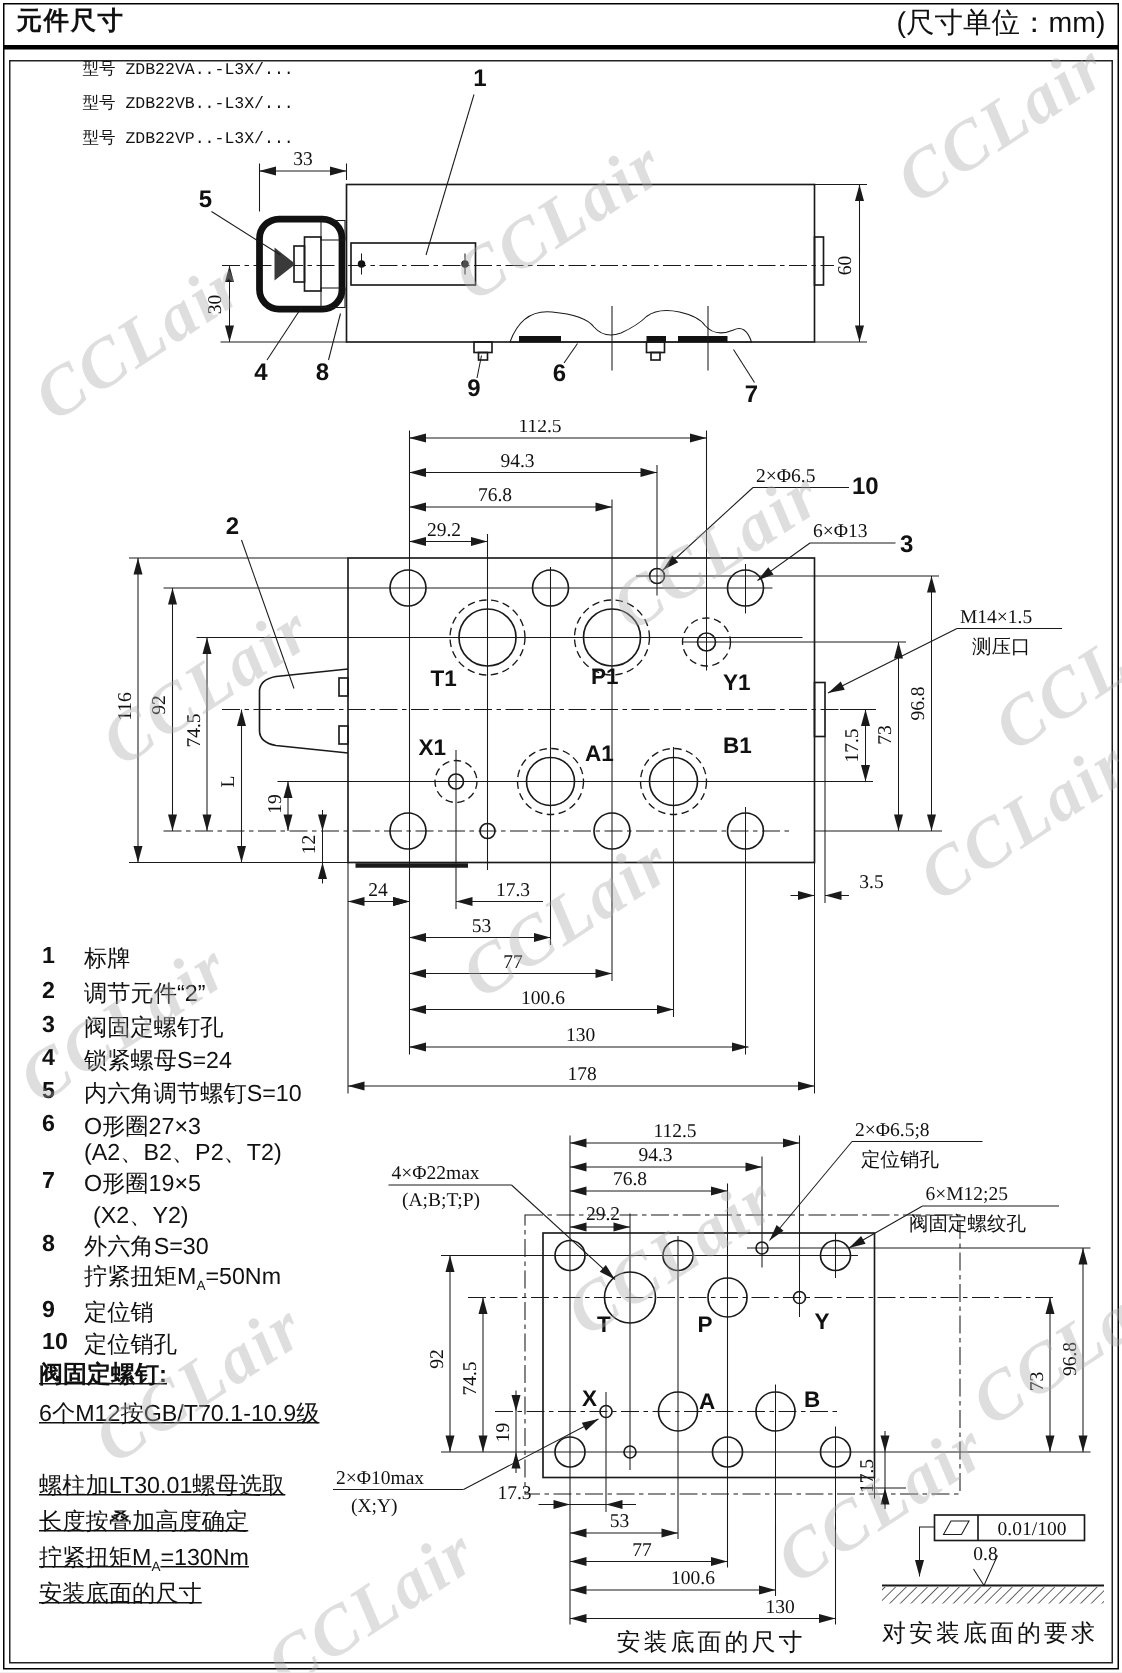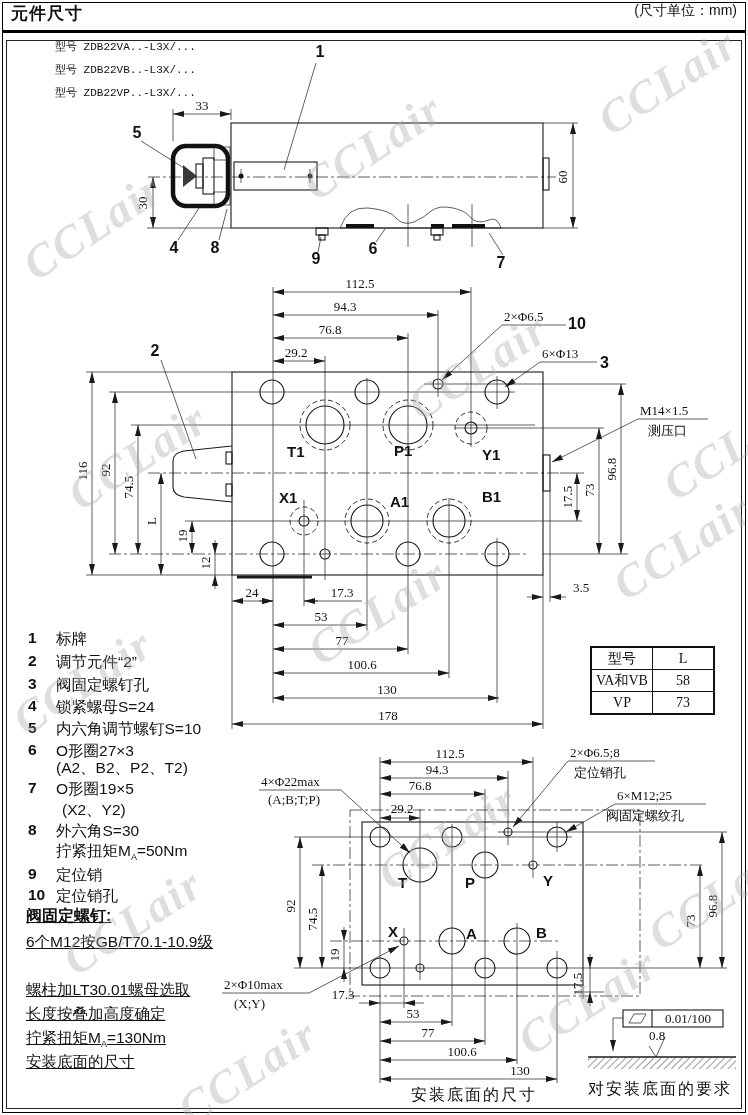--- a/index.html
+++ b/index.html
@@ -3,21 +3,21 @@
 <meta charset="utf-8">
 <style>
   html,body{margin:0;padding:0;background:#e8e8e8;}
   .page{position:relative;width:748px;height:1115px;background:#ffffff;overflow:hidden;
         font-family:"Liberation Sans","DejaVu Sans",sans-serif;color:#111;}
   .outer-border{position:absolute;left:2px;top:2px;width:742px;height:1109px;border:1.5px solid #000;}
   .content-border{position:absolute;left:6px;top:40px;width:734px;height:1067px;border:1px solid #222;}
   .header{position:absolute;left:2px;top:2px;width:744px;height:31px;border-bottom:3px solid #000;
           display:flex;justify-content:space-between;box-sizing:border-box;padding:0 9px;gap:39px;}
   .header .ttl{font-size:17px;font-weight:bold;letter-spacing:1px;}
-  .header .unit{font-size:14px;}
+  .header .unit{font-size:19px;}
   .models{position:absolute;left:55px;top:36px;line-height:23px;font-size:11px;
           font-family:"Liberation Mono","DejaVu Sans Mono",monospace;}
   .wm{position:absolute;font:italic bold 46px "Liberation Serif","DejaVu Serif",serif;
       color:#ababab;opacity:.38;transform:rotate(-33deg);letter-spacing:2px;z-index:6;pointer-events:none;}
   svg{position:absolute;z-index:2;}
   .s1{stroke:#1a1a1a;stroke-width:1.1;fill:none;}
   .s2{stroke:#1a1a1a;stroke-width:.7;fill:none;}
   .s3{stroke:#1a1a1a;stroke-width:3;fill:none;}
   .cl{stroke:#1a1a1a;stroke-width:.7;fill:none;stroke-dasharray:12 3 3 3;}
   .dc{stroke:#1a1a1a;stroke-width:.9;fill:none;stroke-dasharray:5 3;}
@@ -429,36 +429,20 @@
     <div class="pl-line" style="top:865px">
         <span class="pl-no">9</span>
         <span class="pl-tx">定位销</span>
       </div>
     <div class="pl-line" style="top:886px">
         <span class="pl-no">10</span>
         <span class="pl-tx">定位销孔</span>
       </div>
   </div>
 
-  <table class="szt">
-    <tbody>
-        <tr>
-      <td>型号</td>
-      <td>L</td>
-    </tr>
-    <tr>
-      <td>VA和VB</td>
-      <td>58</td>
-    </tr>
-    <tr>
-      <td>VP</td>
-      <td>73</td>
-    </tr>
-  </tbody>
-    </table>
 
   <div class="note note-title" style="top:906px">阀固定螺钉:</div>
   <div class="note" style="top:932px">6个M12按GB/T70.1-10.9级</div>
   <div class="note" style="top:980px">螺柱加LT30.01螺母选取</div>
   <div class="note" style="top:1004px">长度按叠加高度确定</div>
   <div class="note" style="top:1028px"><span>拧紧扭矩M</span><sub class="sm">A</sub><span>=130Nm</span></div>
   <div class="note" style="top:1052px">安装底面的尺寸</div>
 
 </div>
 

